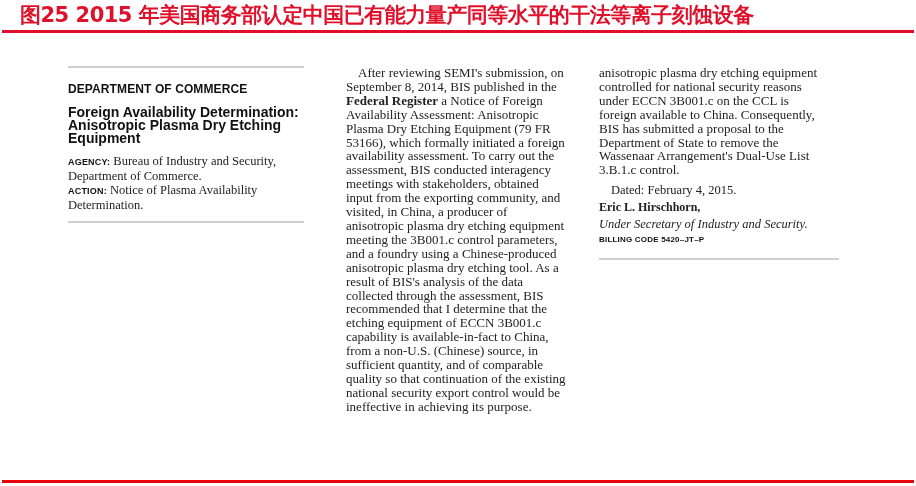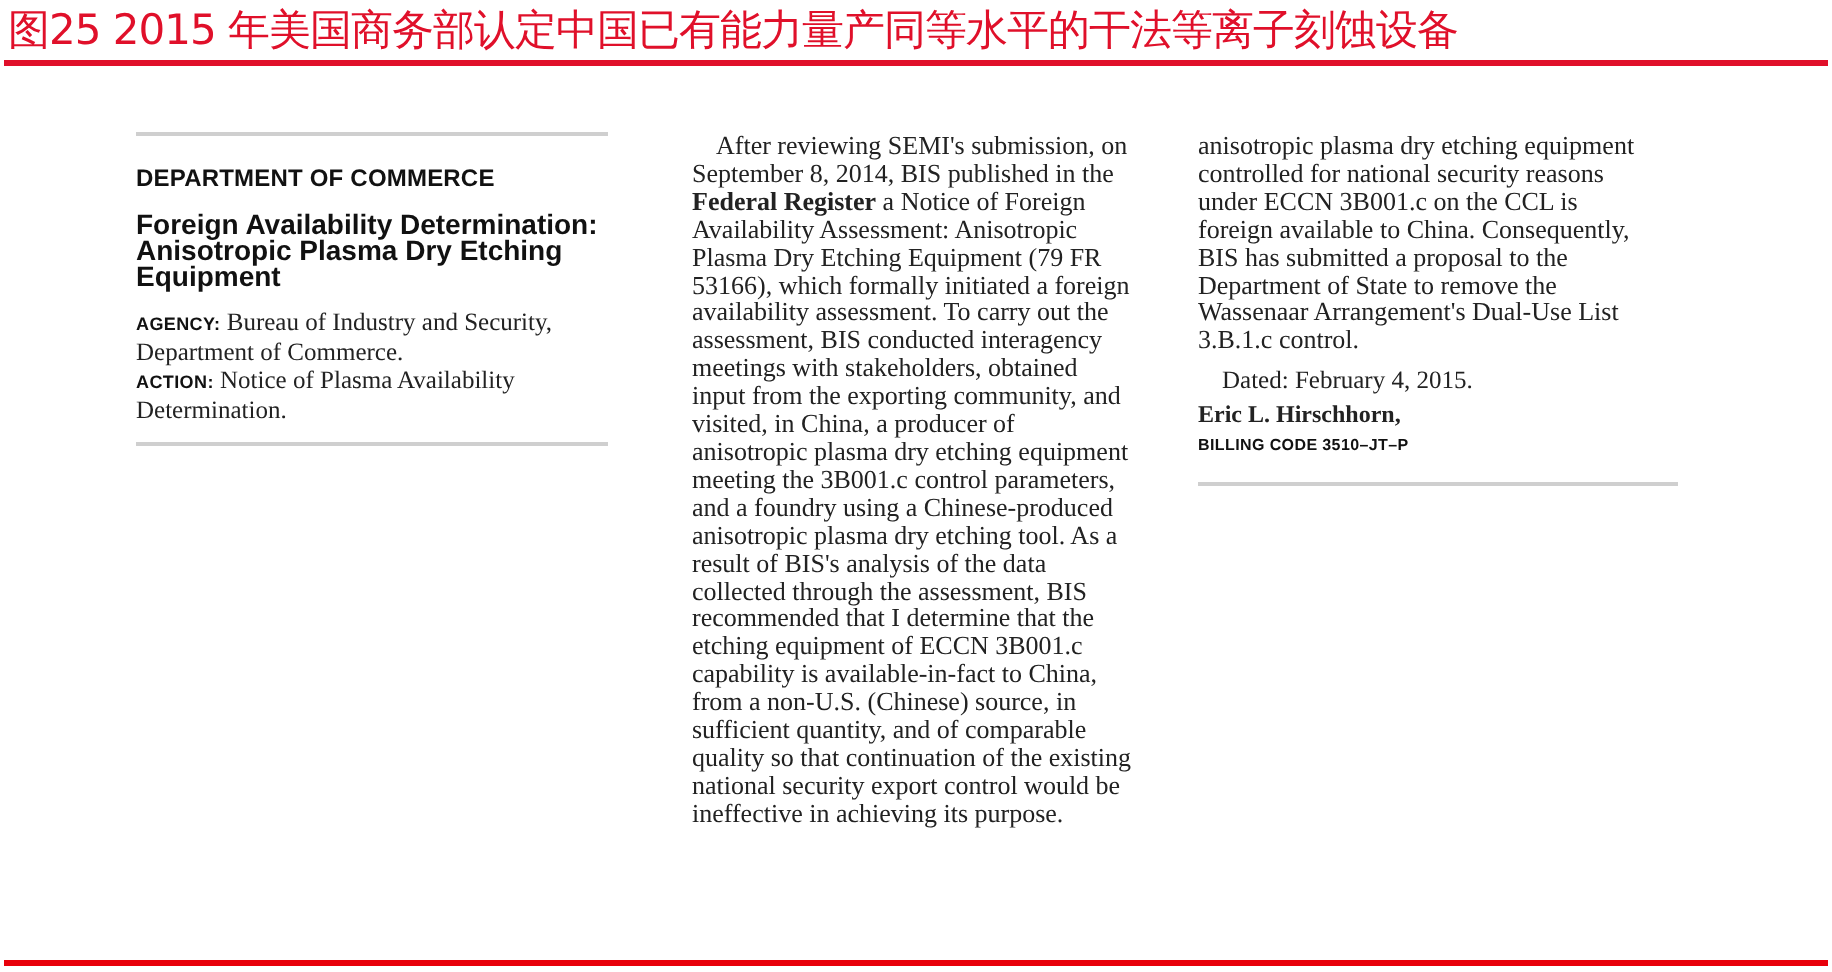--- a/index.html
+++ b/index.html
@@ -1,17 +1,17 @@
 <!DOCTYPE html>
 <html><head>
 <meta charset="utf-8">
 <style>
   html, body { margin: 0; padding: 0; background: #ffffff; }
   body { width: 916px; height: 486px; position: relative; overflow: hidden; font-family: "Liberation Serif", serif; color: #222; }
-  .fig-title { position: absolute; left: 4px; top: 2px; font-family: "DejaVu Sans", sans-serif; font-weight: normal; font-size: 21px; color: #e0102a; letter-spacing: -0.5px; white-space: nowrap; line-height: 26px; }
+  .fig-title { position: absolute; left: 20px; top: 2px; font-family: "DejaVu Sans", sans-serif; font-weight: bold; font-size: 21px; color: #e0102a; letter-spacing: -0.5px; white-space: nowrap; line-height: 26px; }
   .title-rule { position: absolute; left: 2px; top: 30px; width: 912px; height: 3px; background: #e0102a; }
   .bottom-rule { position: absolute; left: 2px; top: 480px; width: 912px; height: 3px; background: #e8000b; }
 
   .col { position: absolute; }
   .col-left { left: 68px; top: 66px; width: 236px; }
   .col-mid { left: 346px; top: 66px; width: 222px; }
   .col-right { left: 599px; top: 66px; width: 240px; }
 
   .hr { height: 2px; background: #cfcfcf; }
   .dept { font-family: "Liberation Sans", sans-serif; font-weight: bold; font-size: 12px; margin-top: 14px; color: #111; letter-spacing: 0.1px; }
@@ -48,17 +48,18 @@
 </div>
 
 <div class="col col-mid">
   <div class="body-text indent"><span>After reviewing SEMI's submission, on September 8, 2014, BIS published in the </span><span class="b">Federal Register</span><span> a Notice of Foreign Availability Assessment: Anisotropic Plasma Dry Etching Equipment (79 FR 53166), which formally initiated a foreign availability assessment. To carry out the assessment, BIS conducted interagency meetings with stakeholders, obtained input from the exporting community, and visited, in China, a producer of anisotropic plasma dry etching equipment meeting the 3B001.c control parameters, and a foundry using a Chinese-produced anisotropic plasma dry etching tool. As a result of BIS's analysis of the data collected through the assessment, BIS recommended that I determine that the etching equipment of ECCN 3B001.c capability is available-in-fact to China, from a non-U.S. (Chinese) source, in sufficient quantity, and of comparable quality so that continuation of the existing national security export control would be ineffective in achieving its purpose.</span></div>
 </div>
 
 <div class="col col-right">
   <div class="body-text" style="width:222px;">anisotropic plasma dry etching equipment controlled for national security reasons under ECCN 3B001.c on the CCL is foreign available to China. Consequently, BIS has submitted a proposal to the Department of State to remove the Wassenaar Arrangement's Dual-Use List 3.B.1.c control.</div>
   <div class="dated">Dated: February 4, 2015.</div>
   <div class="signer">Eric L. Hirschhorn,</div>
-  <div class="billing">BILLING CODE 3510–JT–P</div>
+  <div class="signer-title">Under Secretary of Industry and Security.</div>
+  <div class="billing">BILLING CODE 5420–JT–P</div>
   <div class="hr hr-bottom"></div>
 </div>
 
 <div class="bottom-rule"></div>
 
 </body></html>

